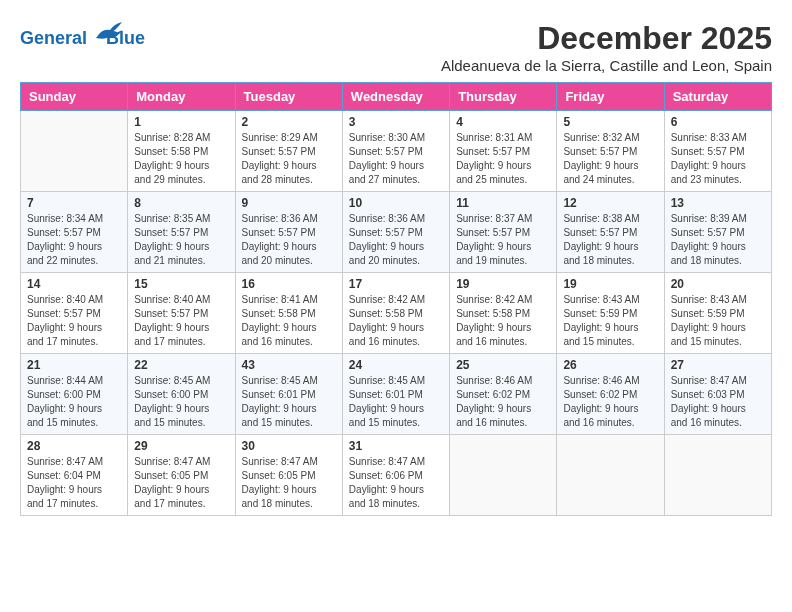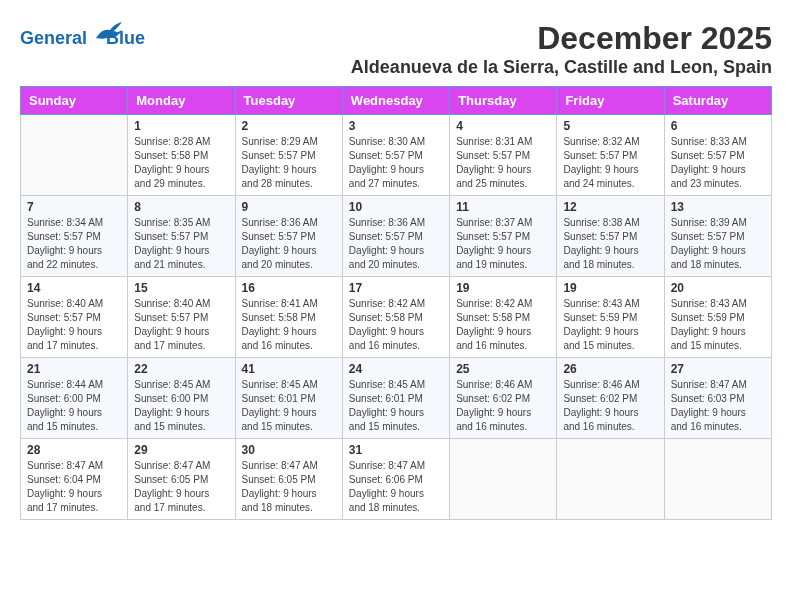--- a/index.html
+++ b/index.html
@@ -38,31 +38,31 @@
     .title-block {
       text-align: right;
       margin-left: 46px;
     }
     .main-title {
       font-size: 32px;
       font-weight: bold;
       color: #333;
     }
     .subtitle {
-      font-size: 18px;
-      color: #333;
-      font-weight: bold;
+      font-size: 15px;
+      color: #333;
+      font-weight: normal;
     }
     .calendar {
       width: 100%;
       border-collapse: collapse;
       margin-top: 8px;
     }
     .calendar th {
-      background-color: #d946ef;
+      background-color: #ec4899;
       color: #fff;
       text-align: left;
       padding: 6px 8px;
       font-size: 13px;
       font-weight: bold;
       border: 1px solid #5a9fd4;
     }
     .calendar td {
       vertical-align: top;
       border: 1px solid #ccc;
@@ -220,21 +220,21 @@
       <tr class="row-shade">
         <td>
           <span class="day-number">21</span>
           <div class="day-info">Sunrise: 8:44 AM<br>Sunset: 6:00 PM<br>Daylight: 9 hours and 15 minutes.</div>
         </td>
         <td>
           <span class="day-number">22</span>
           <div class="day-info">Sunrise: 8:45 AM<br>Sunset: 6:00 PM<br>Daylight: 9 hours and 15 minutes.</div>
         </td>
         <td>
-          <span class="day-number">41</span>
+          <span class="day-number">43</span>
           <div class="day-info">Sunrise: 8:45 AM<br>Sunset: 6:01 PM<br>Daylight: 9 hours and 15 minutes.</div>
         </td>
         <td>
           <span class="day-number">24</span>
           <div class="day-info">Sunrise: 8:45 AM<br>Sunset: 6:01 PM<br>Daylight: 9 hours and 15 minutes.</div>
         </td>
         <td>
           <span class="day-number">25</span>
           <div class="day-info">Sunrise: 8:46 AM<br>Sunset: 6:02 PM<br>Daylight: 9 hours and 16 minutes.</div>
         </td>

